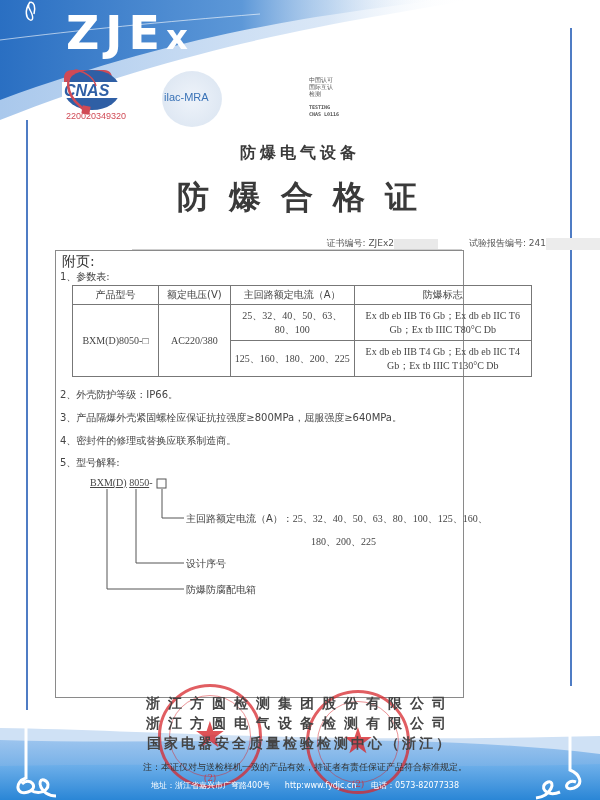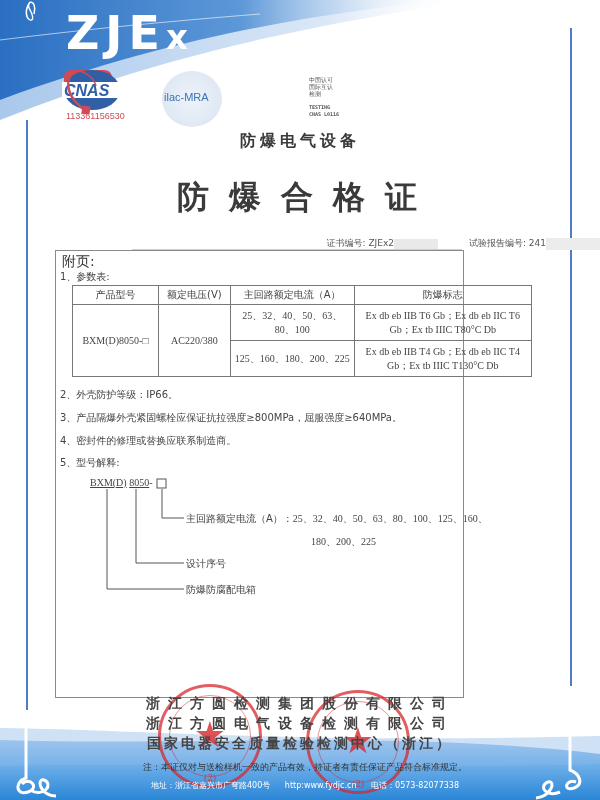--- a/index.html
+++ b/index.html
@@ -21,21 +21,21 @@
   .cnas { position: absolute; left: 178px; top: 10px; width: 66px; height: 44px; }
   .cnas-cn { position: absolute; left: 247px; top: 8px; font-family: "DejaVu Sans", sans-serif; font-size: 6px; line-height: 7px; color: #555; width: 24px; }
   .cnas-en { position: absolute; left: 247px; top: 36px; font-family: "DejaVu Sans Mono", monospace; font-size: 5px; line-height: 7px; color: #555; font-weight: bold; }
   .fourth-logo { position: absolute; left: 308px; top: 5px; width: 40px; height: 50px; }
 
   
   .rule-left { position: absolute; left: 26px; top: 120px; width: 2px; height: 590px; background: #4f7cc4; }
   .rule-right { position: absolute; left: 570px; top: 28px; width: 2px; height: 658px; background: #4f7cc4; }
 
   
-  .subtitle { position: absolute; left: 0; top: 131px; width: 600px; text-align: center; font-family: "DejaVu Sans", sans-serif; font-weight: bold; font-size: 16px; letter-spacing: 4px; color: #3a3a3a; }
+  .subtitle { position: absolute; left: 0; top: 143px; width: 600px; text-align: center; font-family: "DejaVu Sans", sans-serif; font-weight: bold; font-size: 16px; letter-spacing: 4px; color: #3a3a3a; }
   .title { position: absolute; left: 0; top: 176px; width: 600px; text-align: center; font-family: "DejaVu Sans", sans-serif; font-weight: bold; font-size: 32px; letter-spacing: 20px; color: #3a3a3a; padding-left: 14px; }
   .numbers { position: absolute; left: 0; top: 237px; width: 600px; text-align: right; font-family: "DejaVu Sans", sans-serif; font-size: 9px; color: #555; padding-left: 8px; }
   .numbers .gap { display: inline-block; width: 44px; height: 10px; background: #e9e9e9; vertical-align: middle; margin-right: 28px; }
   .numbers .gap2 { display: inline-block; width: 54px; height: 12px; background: #ececec; vertical-align: middle; }
   .numbers-rule { position: absolute; left: 132px; top: 249px; width: 330px; height: 1px; background: #cfcfcf; }
 
   
   .annex { position: absolute; left: 55px; top: 250px; width: 409px; height: 448px; border: 1px solid #8a8a8a; }
   .annex-title { position: absolute; left: 6px; top: 2px; font-family: "DejaVu Sans", sans-serif; font-size: 14px; color: #333; }
   .item { position: absolute; left: 4px; font-family: "DejaVu Sans", sans-serif; font-size: 10px; color: #444; white-space: nowrap; }
@@ -90,21 +90,21 @@
   </svg>
   <div class="brand">
     <span class="big">ZJE</span><span class="small">x</span>
   </div>
 
   <div class="logos">
     <svg class="cma" viewBox="0 0 52 32">
       <path d="M10,2 L42,2 C48,2 50,6 50,10 L50,12 L44,12 L44,9 L8,9 L8,23 L44,23 L44,20 L50,20 L50,22 C50,26 48,30 42,30 L10,30 C4,30 2,26 2,22 L2,10 C2,6 4,2 10,2 Z" fill="#d04a55"></path>
       <text x="12" y="22" font-family="Liberation Sans, sans-serif" font-weight="bold" font-size="14" fill="#d04a55">MA</text>
     </svg>
-    <div class="cma-code">113361156530</div>
+    <div class="cma-code">220020349320</div>
 
     <div class="ilac">
       <span>ilac-MRA</span>
     </div>
 
     <svg class="cnas" viewBox="0 0 66 44">
       <ellipse cx="30" cy="22" rx="28" ry="20" fill="#2f5fa5"></ellipse>
       <rect x="0" y="14" width="66" height="16" fill="#ffffff"></rect>
       <text x="2" y="28" font-family="Liberation Sans, sans-serif" font-weight="bold" font-style="italic" font-size="16" fill="#2f5fa5">CNAS</text>
     </svg>

